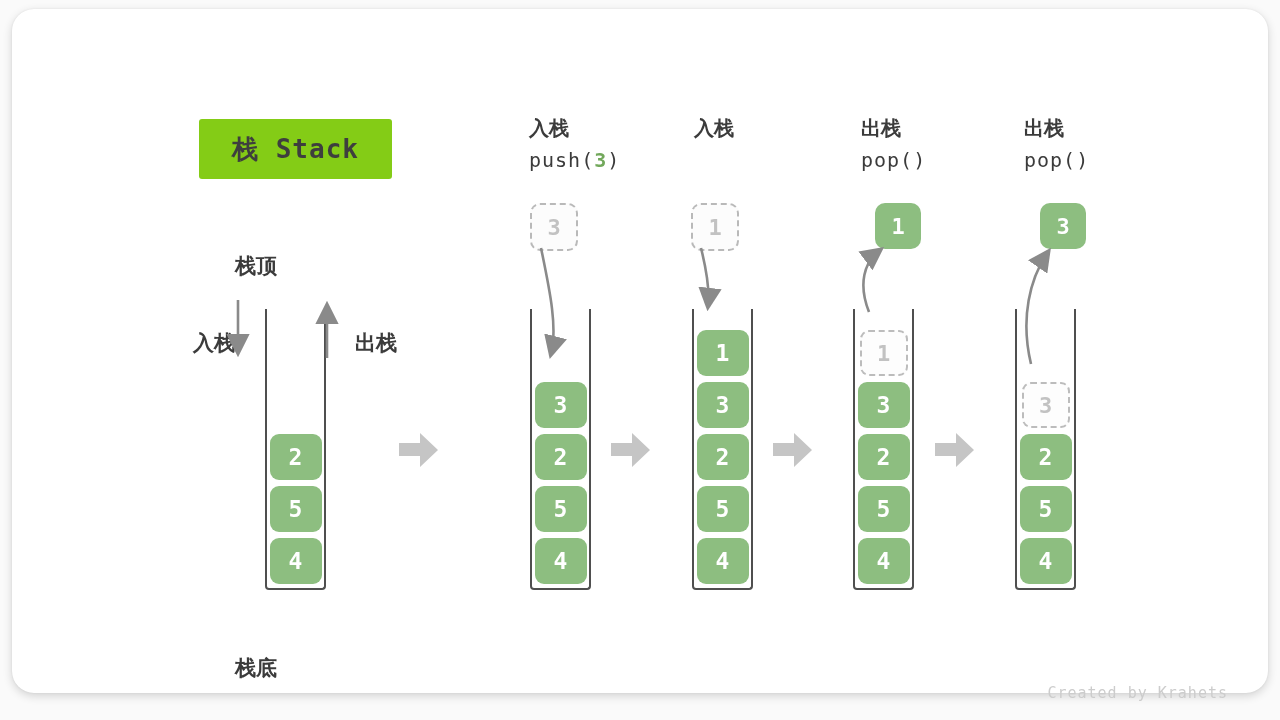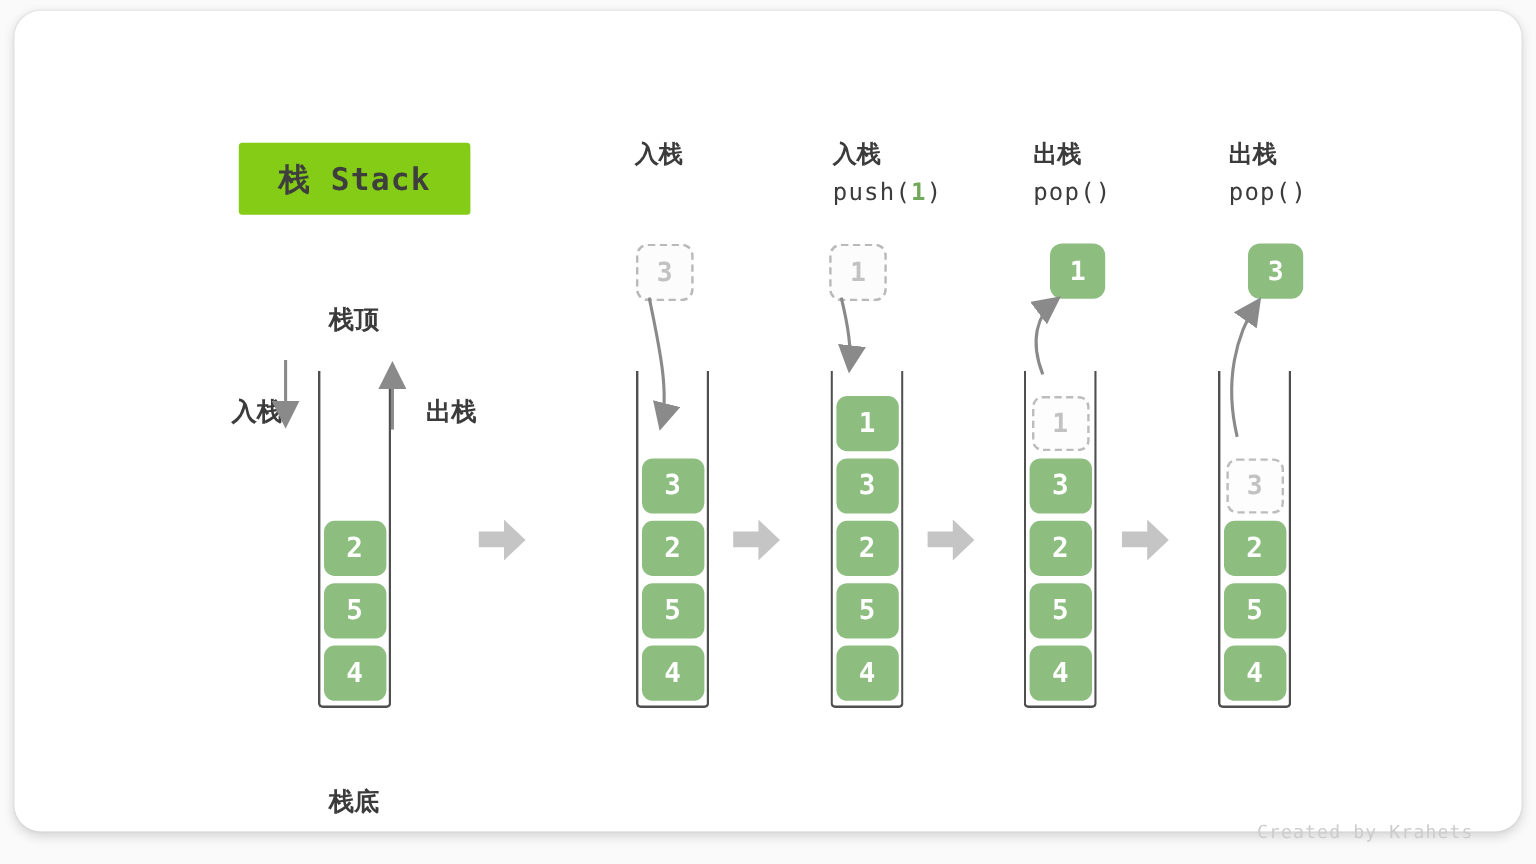--- a/index.html
+++ b/index.html
@@ -63,45 +63,45 @@
   }
   .float-green{
     position:absolute;top:194px;width:46px;height:46px;
     background:#8dbe80;border-radius:10px;
     display:flex;align-items:center;justify-content:center;
     color:#ffffff;font-size:22px;font-weight:bold;
     font-family:"DejaVu Sans Mono","Liberation Mono",monospace;
   }
   
   .side-label{position:absolute;font-size:21px;font-weight:bold;color:#3b3b3b;}
-  .center-label{position:absolute;font-size:21px;font-weight:bold;color:#3b3b3b;width:120px;text-align:center;}
+  .center-label{position:absolute;font-size:21px;font-weight:bold;color:#3b3b3b;width:120px;text-align:left;}
   
   .overlay{position:absolute;left:0;top:0;pointer-events:none;}
   
   .footer{
     position:absolute;right:40px;top:675px;
     font-family:"DejaVu Sans Mono","Liberation Mono",monospace;
     font-size:15px;color:#cccccc;letter-spacing:1px;margin-left:40px;
   }
 </style>
 </head>
 <body>
 
 <div class="card">
 
   <div class="title-box">
     <span>栈 Stack</span>
   </div>
 
   <div class="op" style="left:517px">
     <div class="op-cn">入栈</div>
+    <div class="op-code"><span>push(</span><span class="arg">3</span><span>)</span></div>
   </div>
   <div class="op" style="left:682px">
     <div class="op-cn">入栈</div>
-    <div class="op-code"><span>push(</span><span class="arg">1</span><span>)</span></div>
   </div>
   <div class="op" style="left:849px">
     <div class="op-cn">出栈</div>
     <div class="op-code"><span>pop(</span><span class="arg"></span><span>)</span></div>
   </div>
   <div class="op" style="left:1012px">
     <div class="op-cn">出栈</div>
     <div class="op-code"><span>pop(</span><span class="arg"></span><span>)</span></div>
   </div>
 

